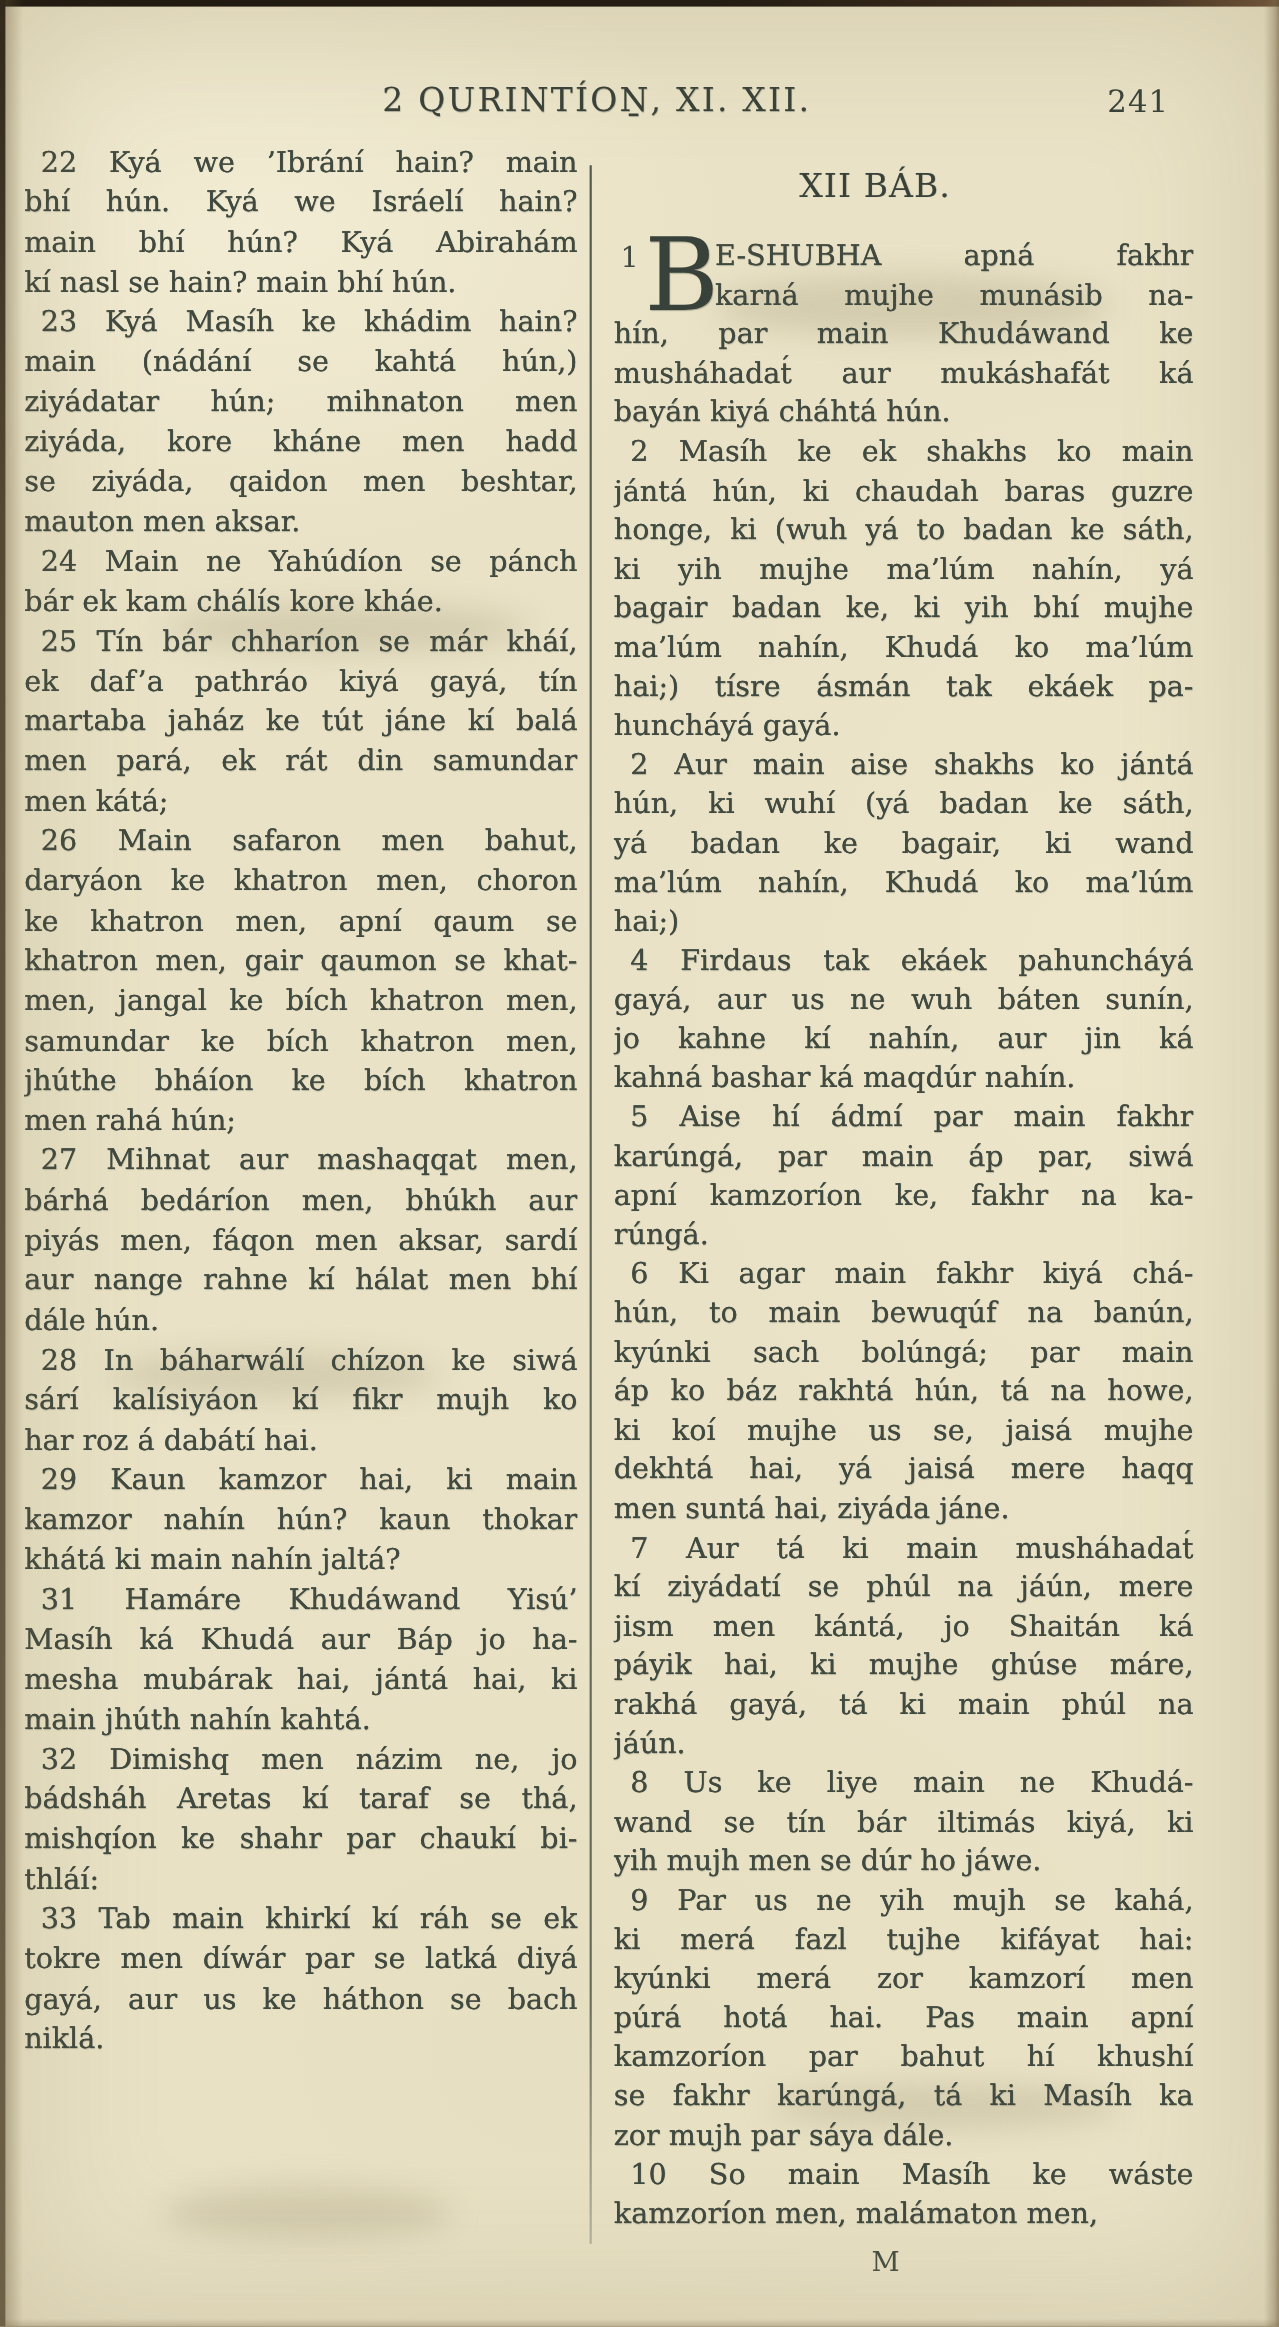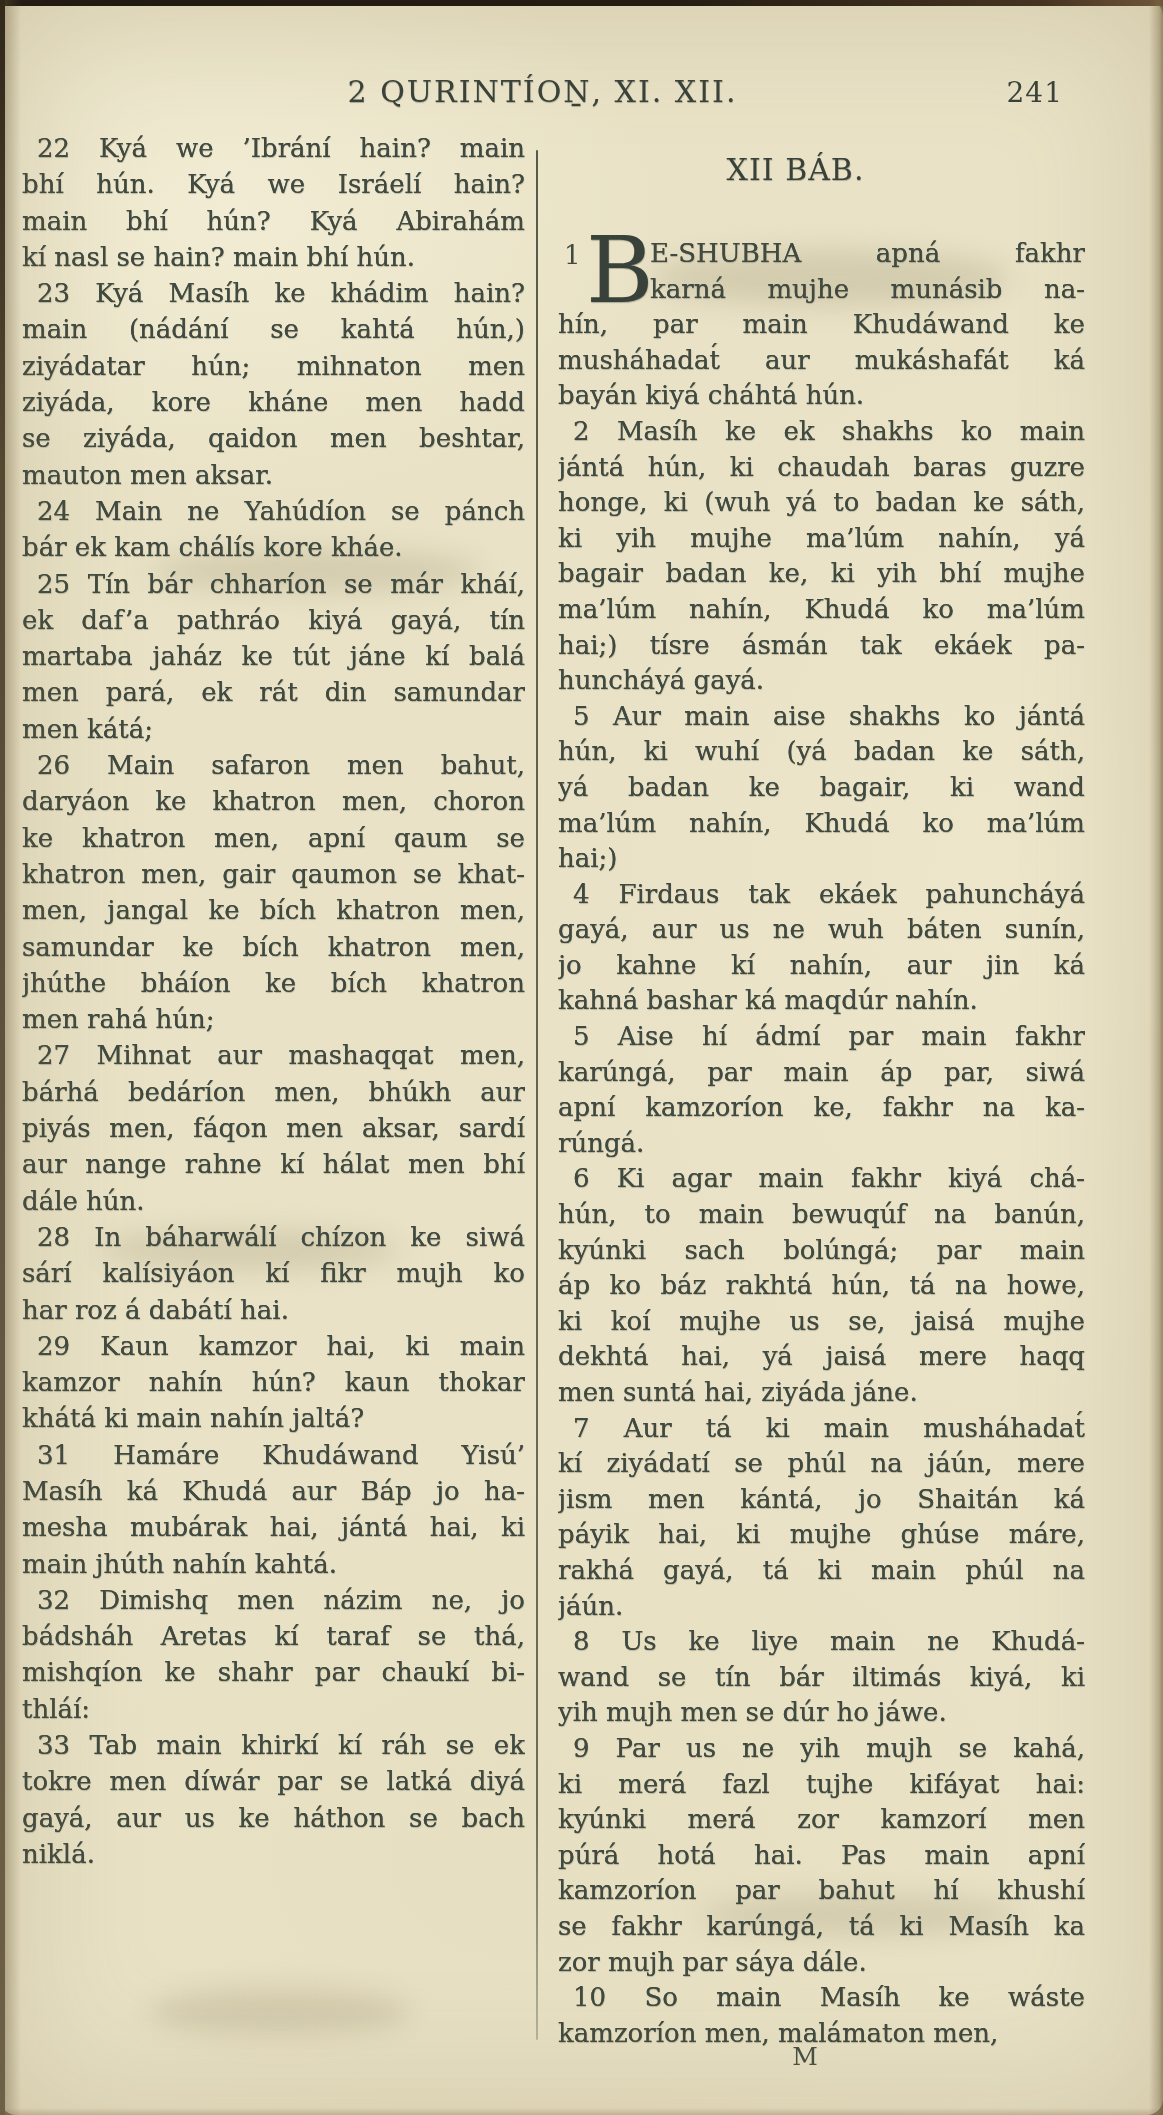--- a/index.html
+++ b/index.html
@@ -9,21 +9,20 @@
     font-family:"DejaVu Serif","Liberation Serif",serif;
   }
   .page{
     position:absolute;left:0;top:0;width:1163px;height:2115px;
     background-image:
       radial-gradient(ellipse 620px 420px at 20% 10%, rgba(255,251,233,0.40), rgba(255,251,233,0) 70%),
       radial-gradient(ellipse 540px 760px at 86% 42%, rgba(242,235,208,0.45), rgba(242,235,208,0) 72%),
       radial-gradient(ellipse 760px 560px at 45% 88%, rgba(228,220,188,0.50), rgba(228,220,188,0) 75%),
       linear-gradient(#e9e2c6,#e9e2c6);
     color:#414a40;
-    border-radius:16px;
   }
   .page::after{
     content:"";position:absolute;inset:0;pointer-events:none;
     box-shadow: inset 0 0 130px 18px rgba(128,108,66,0.20);
   }
   
   .edge-top{position:absolute;left:0;top:0;width:1163px;height:6px;
     background:linear-gradient(to right,#140f0b,#1a140e 58%,#3f2d1f 90%,#6e5138);}
   .edge-left{position:absolute;left:0;top:0;width:5px;height:2115px;
     background:linear-gradient(to bottom,#241d15,#4f4430 22%,#5e5340 58%,#6a5f49);}
@@ -56,21 +55,21 @@
   .line{
     text-align:justify;text-align-last:justify;
     white-space:normal;overflow:hidden;
     text-shadow:0 0 0.5px rgba(65,74,64,0.85), 0.4px 0.5px 0.8px rgba(65,74,64,0.30);
   }
   .col-left .line{height:36.3px;line-height:36.3px;}
   .col-right .line{height:35.6px;line-height:35.6px;}
   .line.first{text-indent:15px;}
   .line.last{text-align-last:left;}
 
-  .chapter-heading{height:40px;line-height:40px;margin-bottom:46px;text-align:center;
+  .chapter-heading{height:40px;line-height:40px;margin-bottom:26px;text-align:center;
     font-size:30px;letter-spacing:1px;color:#39423a;transform:translateX(-26px);
     text-shadow:0.4px 0.5px 0.7px rgba(57,66,58,0.35);}
 
   .dropcap-verse{position:relative;}
   .dropcap-verse .beside-cap{padding-left:92px;}
   .v1num{position:absolute;left:6px;top:2px;font-size:26px;line-height:35.6px;}
   .dropcap{position:absolute;left:28px;top:-4px;font-size:92px;line-height:78px;color:#39423a;
     text-shadow:0.6px 0.8px 1px rgba(57,66,58,0.35);}
 
   .signature{position:absolute;left:558px;top:2042px;width:527px;text-align:center;
@@ -183,21 +182,21 @@
           <div class="line first">2 Masíh ke ek shakhs ko main</div>
           <div class="line">jántá hún, ki chaudah baras guzre</div>
           <div class="line">honge, ki (wuh yá to badan ke sáth,</div>
           <div class="line">ki yih mujhe ma’lúm nahín, yá</div>
           <div class="line">bagair badan ke, ki yih bhí mujhe</div>
           <div class="line">ma’lúm nahín, Khudá ko ma’lúm</div>
           <div class="line">hai;) tísre ásmán tak ekáek pa-</div>
           <div class="line last">huncháyá gayá.</div>
         </div>
         <div class="verse">
-          <div class="line first">5 Aur main aise shakhs ko jántá</div>
+          <div class="line first">2 Aur main aise shakhs ko jántá</div>
           <div class="line">hún, ki wuhí (yá badan ke sáth,</div>
           <div class="line">yá badan ke bagair, ki wand</div>
           <div class="line">ma’lúm nahín, Khudá ko ma’lúm</div>
           <div class="line last">hai;)</div>
         </div>
         <div class="verse">
           <div class="line first">4 Firdaus tak ekáek pahuncháyá</div>
           <div class="line">gayá, aur us ne wuh báten sunín,</div>
           <div class="line">jo kahne kí nahín, aur jin ká</div>
           <div class="line last">kahná bashar ká maqdúr nahín.</div>

